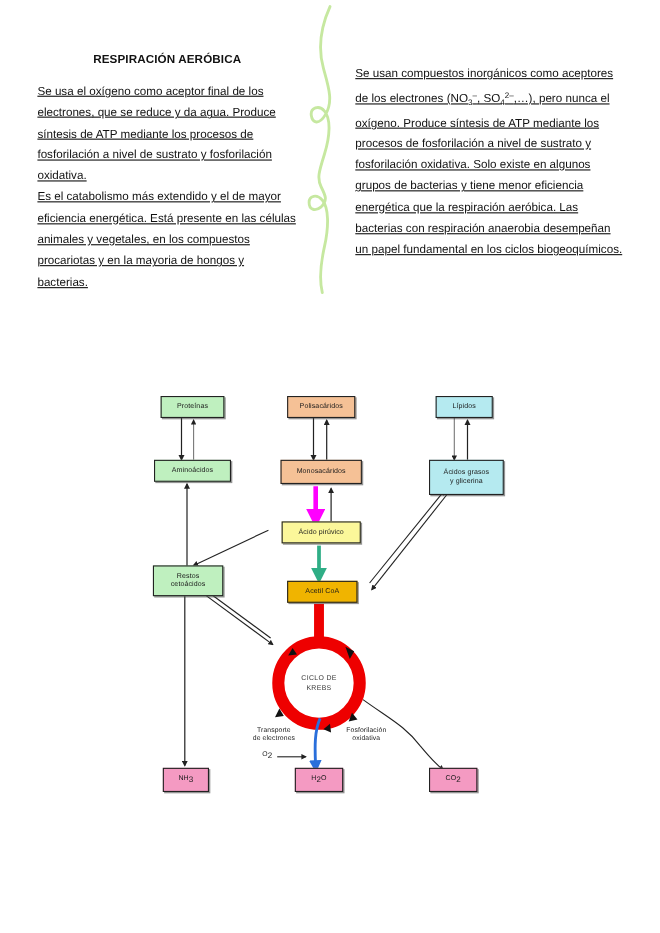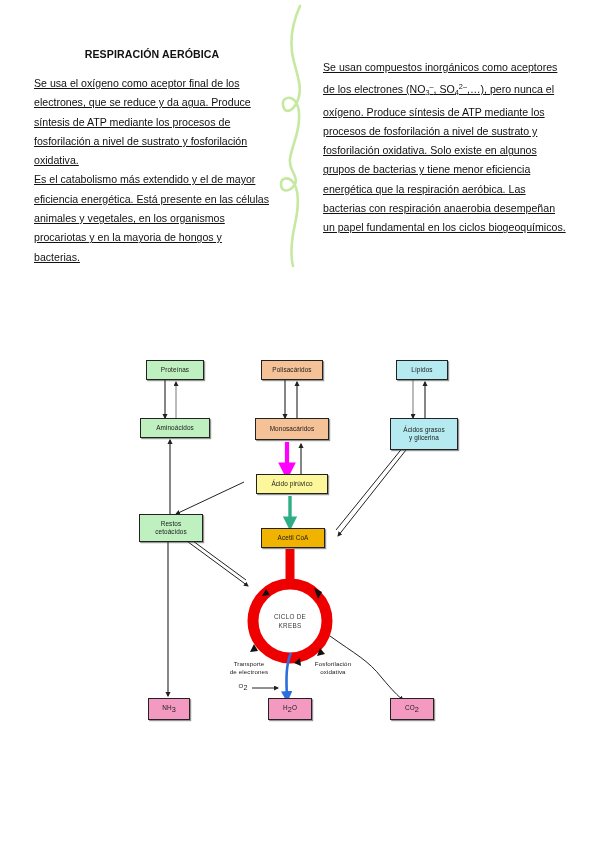--- a/index.html
+++ b/index.html
@@ -43,21 +43,21 @@
 </style>
 </head>
 <body>
 
 <div class="columns">
 
   <div class="col col-left">
     <div class="col-title">RESPIRACIÓN AERÓBICA</div>
     <div class="col-body">
       <p>Se usa el oxígeno como aceptor final de los electrones, que se reduce y da agua. Produce síntesis de ATP mediante los procesos de fosforilación a nivel de sustrato y fosforilación oxidativa.</p>
-      <p>Es el catabolismo más extendido y el de mayor eficiencia energética. Está presente en las células animales y vegetales, en los organismos procariotas y en la mayoria de hongos y bacterias.</p>
+      <p>Es el catabolismo más extendido y el de mayor eficiencia energética. Está presente en las células animales y vegetales, en los compuestos procariotas y en la mayoria de hongos y bacterias.</p>
     </div>
   </div>
 
   <div class="col col-right">
     <div class="col-body">
       <p><span>Se usan compuestos inorgánicos como aceptores de los electrones (NO</span><sub>3</sub><sup>–</sup><span>, SO</span><sub>4</sub><sup>2–</sup><span>,…), pero nunca el oxígeno. Produce síntesis de ATP mediante los procesos de fosforilación a nivel de sustrato y fosforilación oxidativa. Solo existe en algunos grupos de bacterias y tiene menor eficiencia energética que la respiración aeróbica. Las bacterias con respiración anaerobia desempeñan un papel fundamental en los ciclos biogeoquímicos.</span></p>
     </div>
   </div>
 </div>
 

